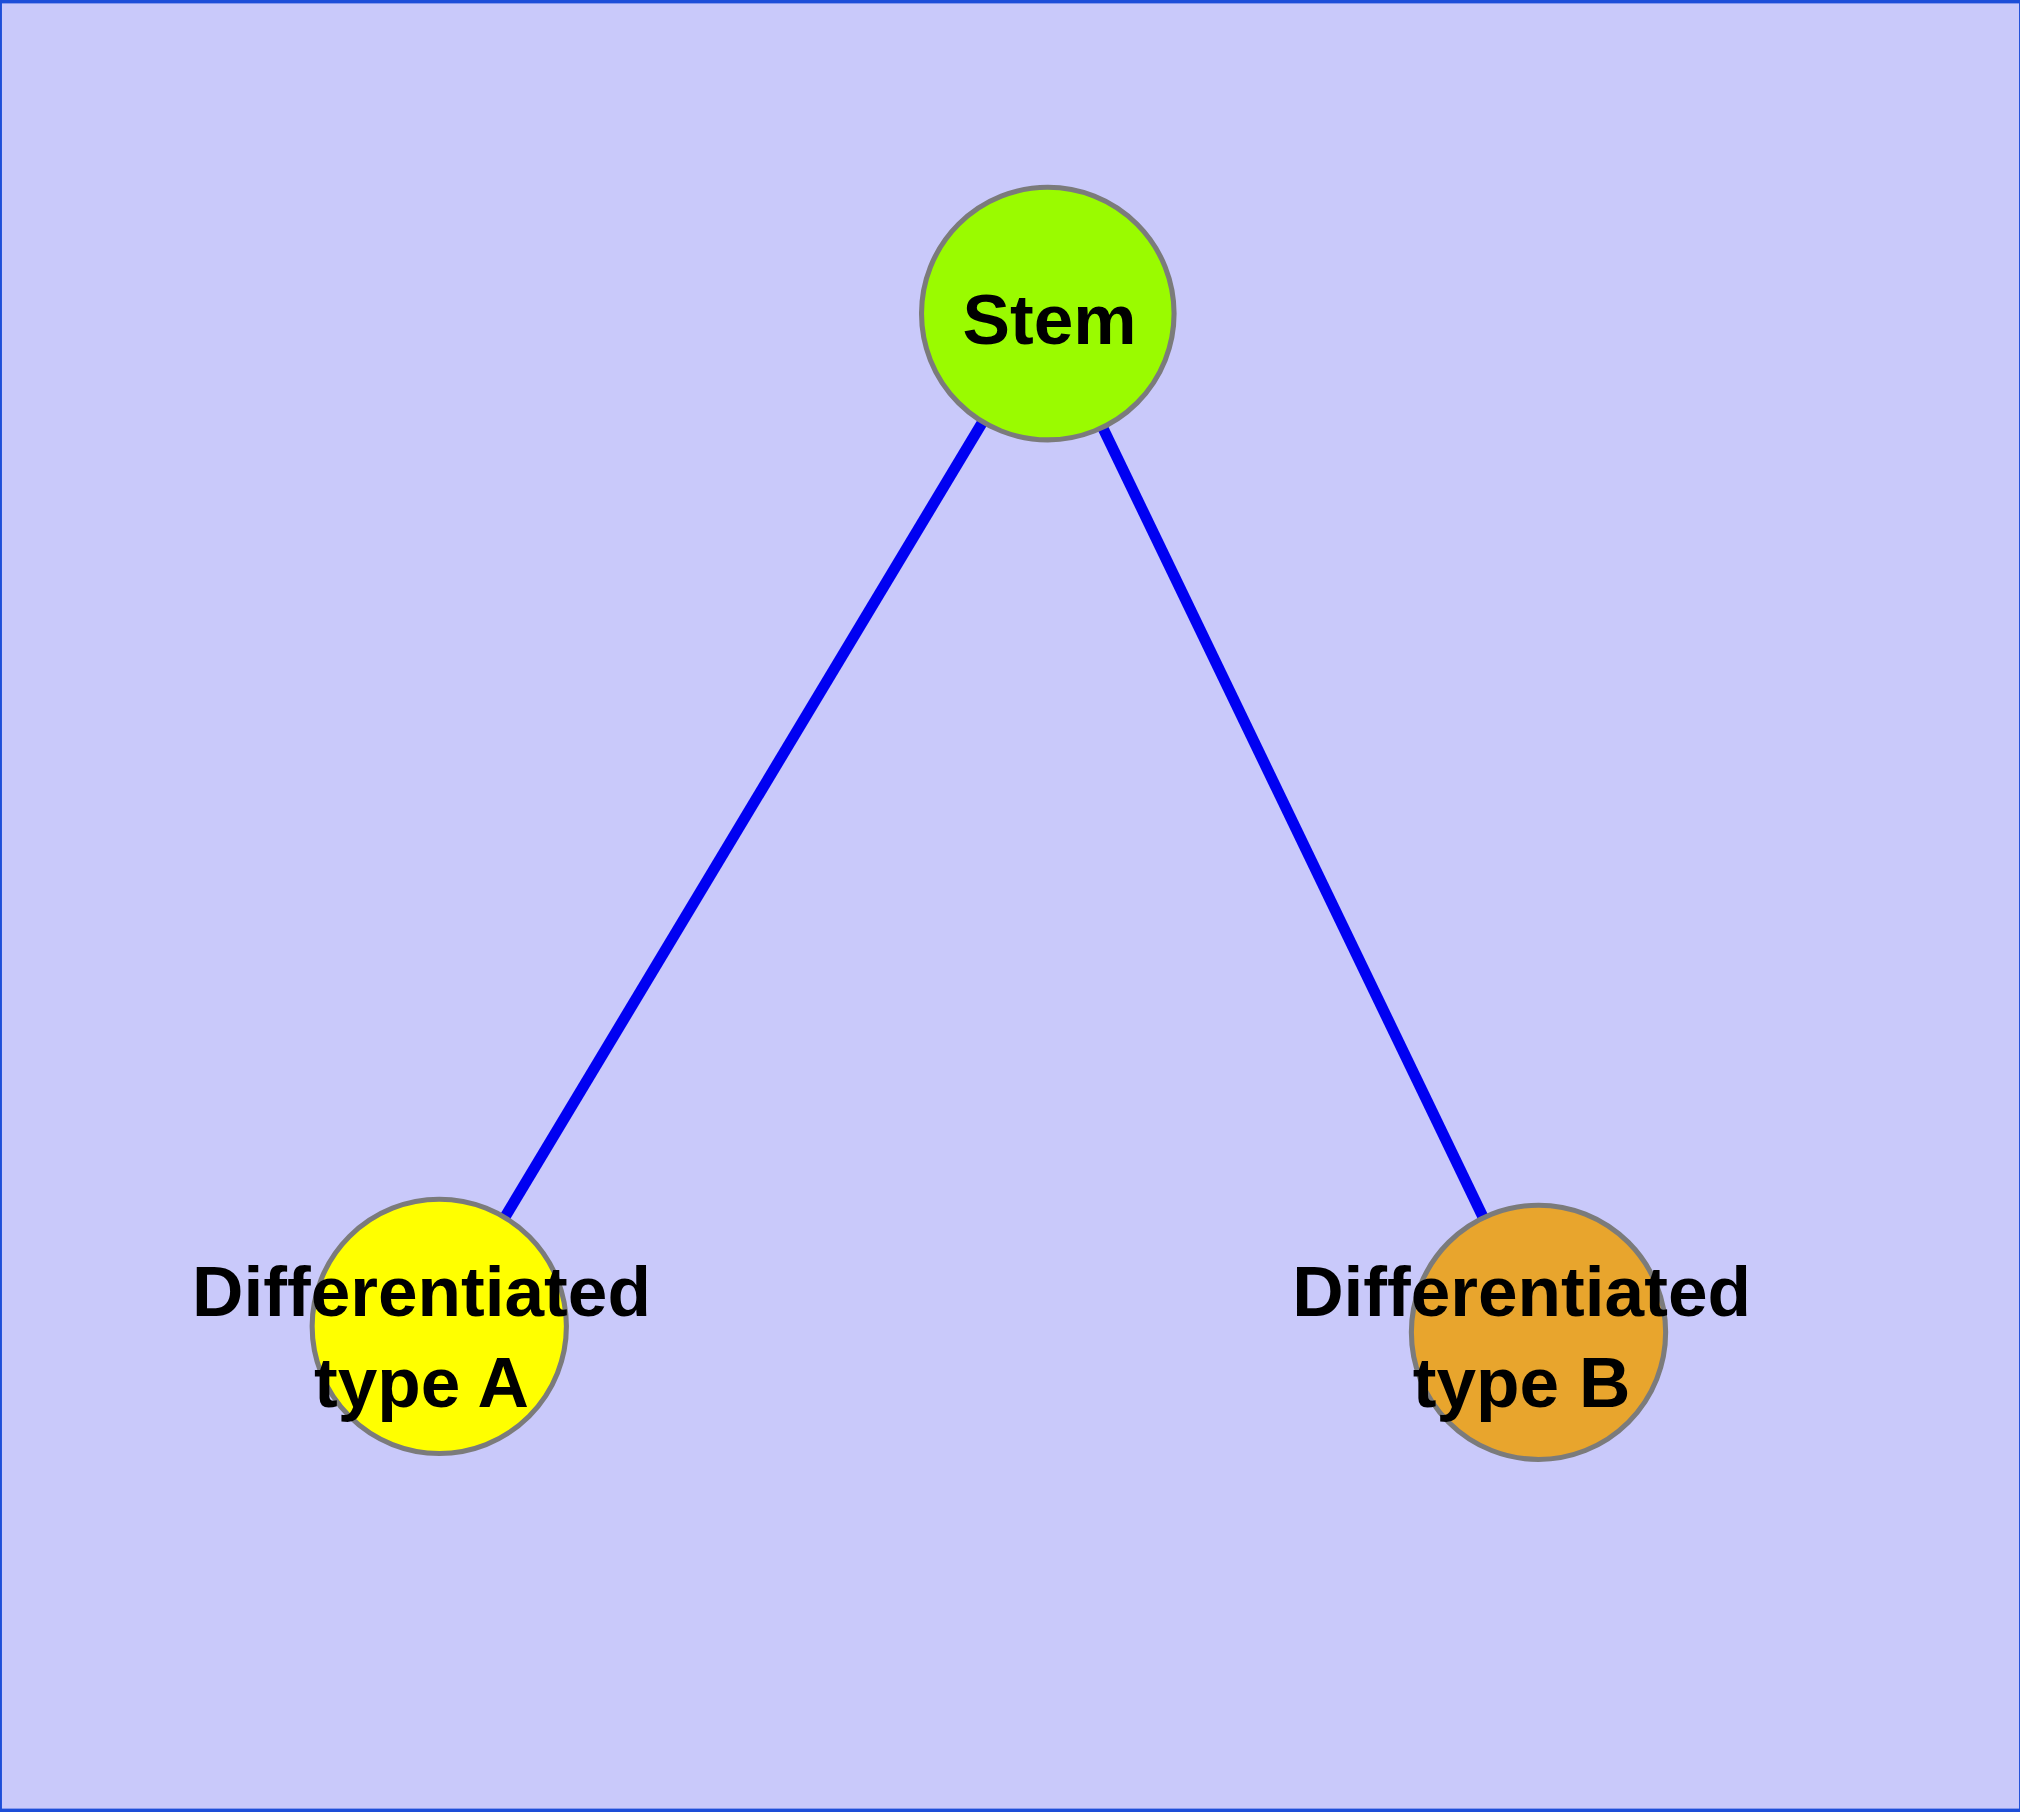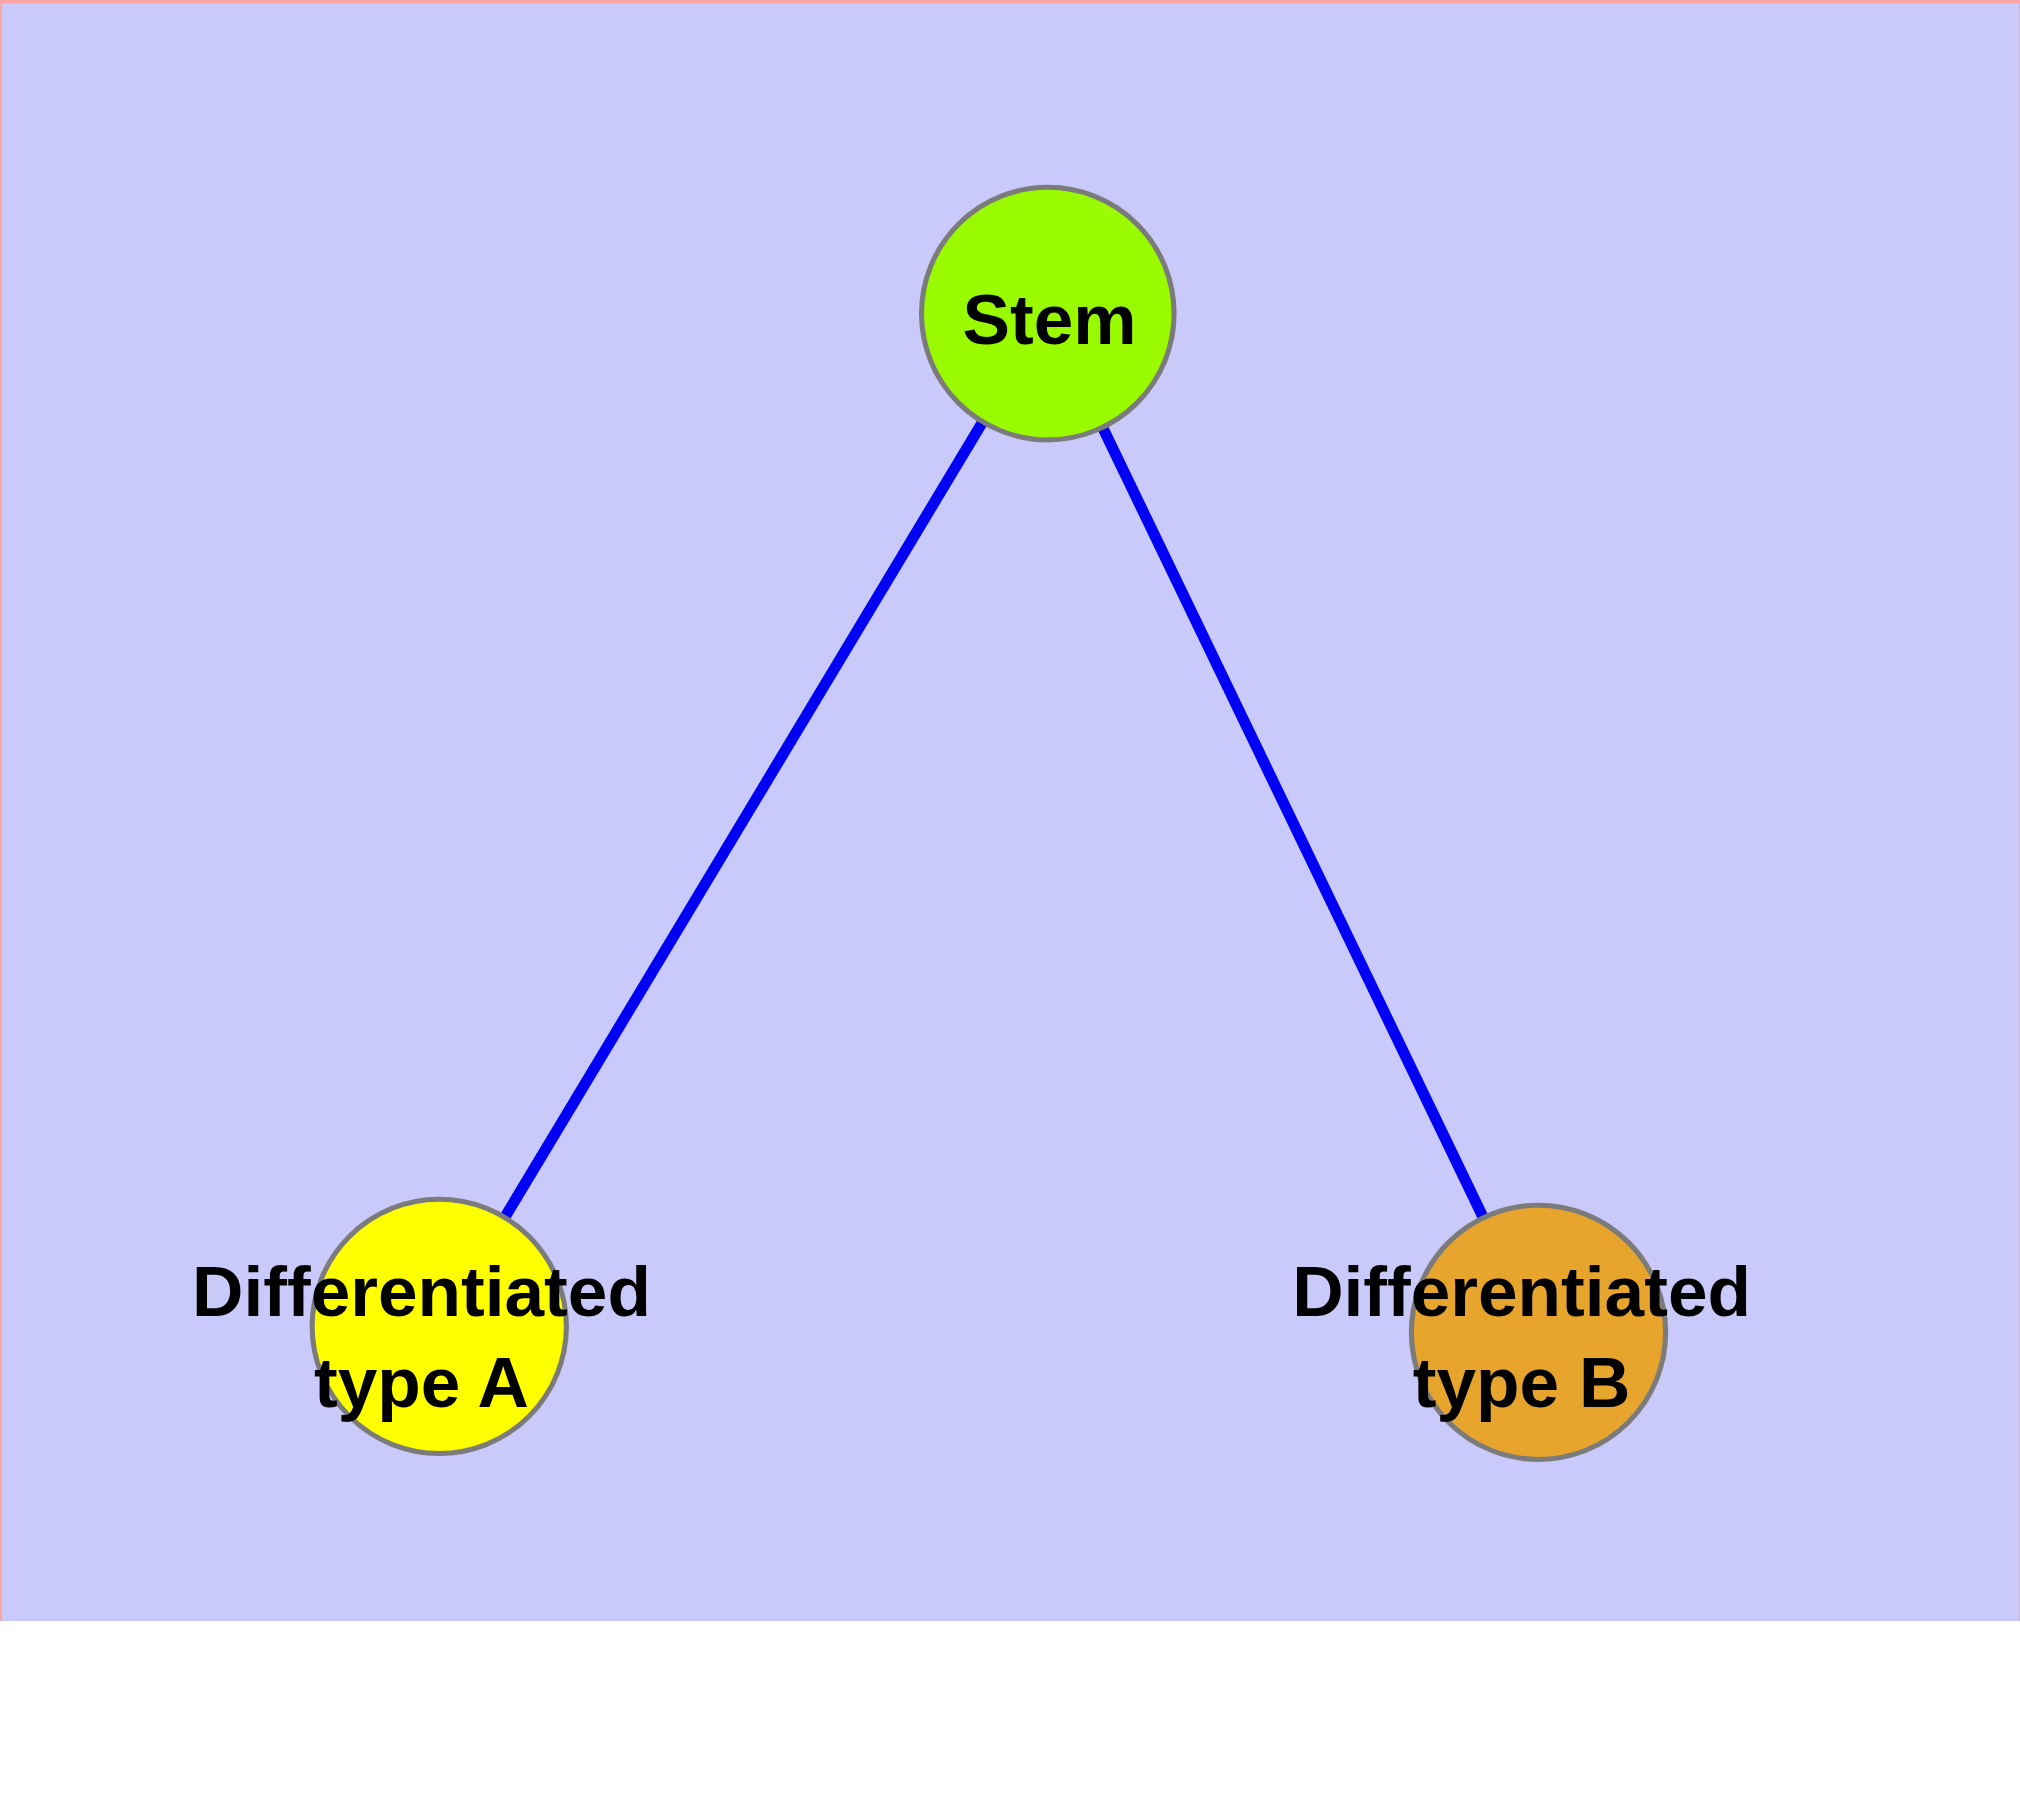--- a/index.html
+++ b/index.html
@@ -3,22 +3,22 @@
 <meta charset="utf-8">
 <style>
   html, body {
     margin: 0;
     padding: 0;
     background: #ffffff;
   }
   .stage {
     position: relative;
     width: 2021px;
-    height: 1621px;
-    background: #fca5a5;
+    height: 1812px;
+    background: #1d4ed8;
     overflow: hidden;
     font-family: "Liberation Sans", sans-serif;
   }
   .stage svg {
     position: absolute;
     top: 0;
     left: 0;
     display: block;
   }
   .edge {

